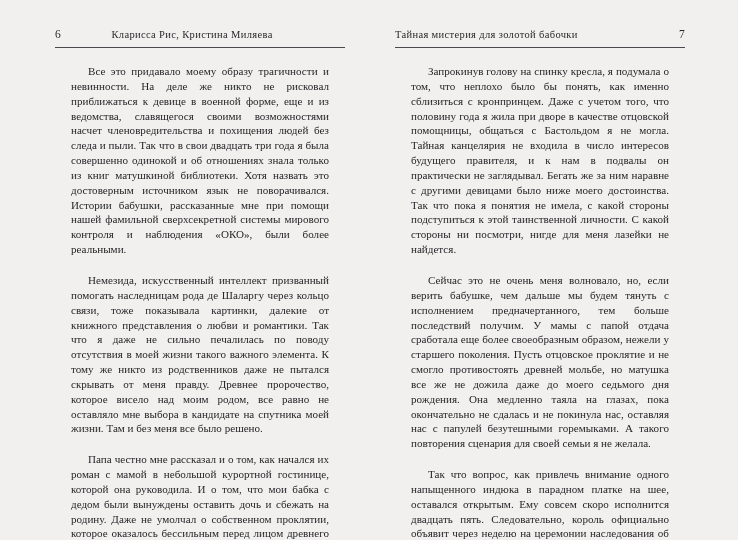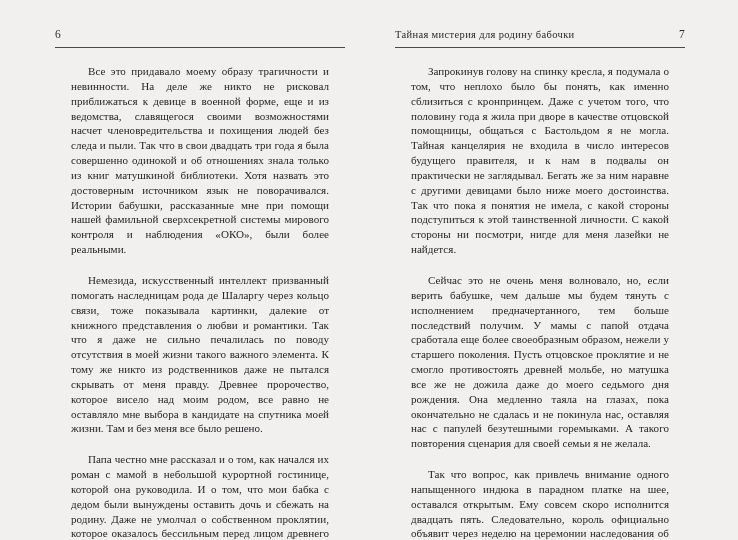--- a/index.html
+++ b/index.html
@@ -91,32 +91,33 @@
   .column p:last-child { margin-bottom: 0; }
 </style>
 </head>
 <body>
 
 <div class="spread">
 
   <div class="page page-left">
     <div class="running-head left">
       <span class="folio">6</span>
+      <span class="head-title">Кларисса Рис, Кристина Миляева</span>
     </div>
     <hr class="rule">
     <div class="column">
       <p>Все это придавало моему образу трагичности и невинности. На деле же никто не рисковал приближаться к девице в военной форме, еще и из ведомства, славящегося своими возможностями насчет членовредительства и похищения людей без следа и пыли. Так что в свои двадцать три года я была совершенно одинокой и об отношениях знала только из книг матушкиной библиотеки. Хотя назвать это достоверным источником язык не поворачивался. Истории бабушки, рассказанные мне при помощи нашей фамильной сверхсекретной системы мирового контроля и наблюдения «ОКО», были более реальными.</p>
       <p>Немезида, искусственный интеллект призванный помогать наследницам рода де Шаларгу через кольцо связи, тоже показывала картинки, далекие от книжного представления о любви и романтики. Так что я даже не сильно печалилась по поводу отсутствия в моей жизни такого важного элемента. К тому же никто из родственников даже не пытался скрывать от меня правду. Древнее пророчество, которое висело над моим родом, все равно не оставляло мне выбора в кандидате на спутника моей жизни. Там и без меня все было решено.</p>
       <p>Папа честно мне рассказал и о том, как начался их роман с мамой в небольшой курортной гостинице, которой она руководила. И о том, что мои бабка с дедом были вынуждены оставить дочь и сбежать на родину. Даже не умолчал о собственном проклятии, которое оказалось бессильным перед лицом древнего пророчества. Короче, я знала достаточно для того, чтобы не питать ложных надежд по отношению к своей замужней жизни. Тот факт, что кандидат в мужья меня немного нервировал, тоже особо мироздание не интересовало. Так что делать было нечего, приходилось просто смиренно ждать, когда события закрутят меня в водовороте своих потоков.</p>
     </div>
   </div>
 
   <div class="page page-right">
     <div class="running-head right">
-      <span class="head-title">Тайная мистерия для родину бабочки</span>
+      <span class="head-title">Тайная мистерия для золотой бабочки</span>
       <span class="folio">7</span>
     </div>
     <hr class="rule">
     <div class="column">
       <p>Запрокинув голову на спинку кресла, я подумала о том, что неплохо было бы понять, как именно сблизиться с кронпринцем. Даже с учетом того, что половину года я жила при дворе в качестве отцовской помощницы, общаться с Бастольдом я не могла. Тайная канцелярия не входила в число интересов будущего правителя, и к нам в подвалы он практически не заглядывал. Бегать же за ним наравне с другими девицами было ниже моего достоинства. Так что пока я понятия не имела, с какой стороны подступиться к этой таинственной личности. С какой стороны ни посмотри, нигде для меня лазейки не найдется.</p>
       <p>Сейчас это не очень меня волновало, но, если верить бабушке, чем дальше мы будем тянуть с исполнением предначертанного, тем больше последствий получим. У мамы с папой отдача сработала еще более своеобразным образом, нежели у старшего поколения. Пусть отцовское проклятие и не смогло противостоять древней мольбе, но матушка все же не дожила даже до моего седьмого дня рождения. Она медленно таяла на глазах, пока окончательно не сдалась и не покинула нас, оставляя нас с папулей безутешными горемыками. А такого повторения сценария для своей семьи я не желала.</p>
       <p>Так что вопрос, как привлечь внимание одного напыщенного индюка в парадном платке на шее, оставался открытым. Ему совсем скоро исполнится двадцать пять. Следовательно, король официально объявит через неделю на церемонии наследования об отборе невест. А такого счастья я вот точно не переживу. Все страждущие внимания девицы слетятся ко двору, где будут досаждать организаторам и нам, как последней линии обороны. Проверить сотни анкет на предмет подлинности и лояльности к королевской семье — та еще морока. Как представлю предстоящий объем работы, так со службы сбежать хочется.</p>
     </div>
   </div>
 

